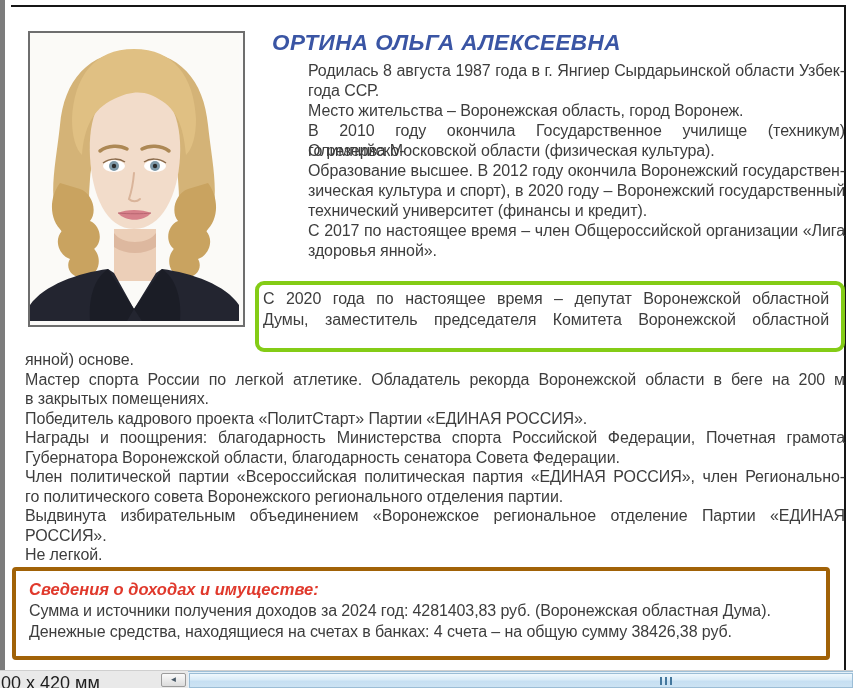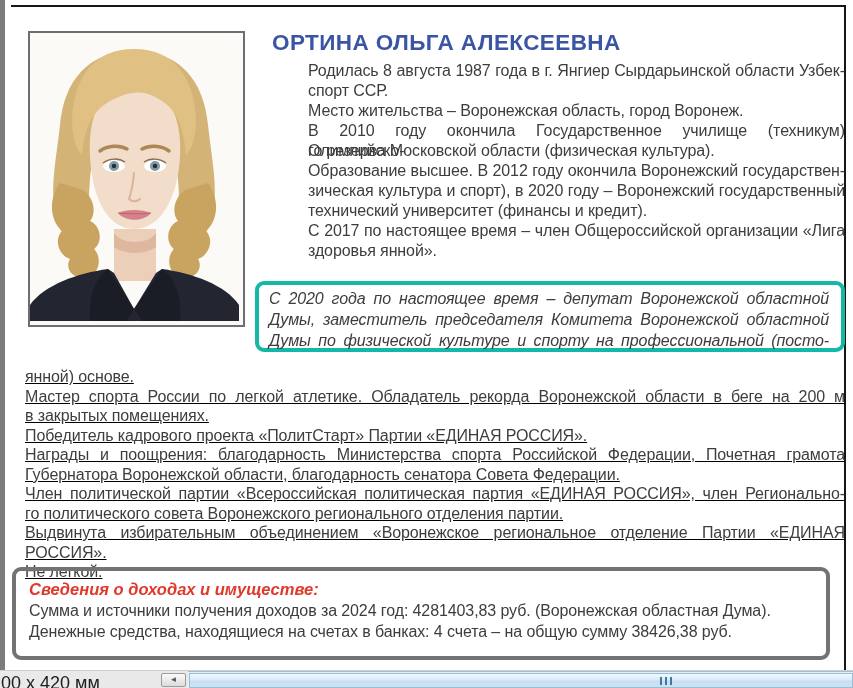--- a/index.html
+++ b/index.html
@@ -12,43 +12,43 @@
   .left-strip{position:absolute;left:0;top:0;width:5px;height:670px;background:#7c7c7c;}
   .page-border-top{position:absolute;left:11px;top:5px;width:835px;height:2px;background:#161616;}
   .page-border-right{position:absolute;left:844px;top:5px;width:2px;height:665px;background:#161616;}
 
   
   .photo{position:absolute;left:28px;top:31px;width:213px;height:292px;border:2px solid #6e6e6e;background:#fbfaf8;overflow:hidden;}
 
   
   .title{
     position:absolute;left:272px;top:30px;width:574px;
-    font-size:22.5px;font-weight:bold;letter-spacing:.4px;color:#3a55a4;
+    font-size:22.5px;font-weight:bold;letter-spacing:.4px;color:#3a55a4;font-style:italic;
   }
 
   
   .ln{font-size:16px;color:#3d3d3d;letter-spacing:-0.1px;white-space:nowrap;overflow:visible;}
   .j{text-align:justify;text-align-last:justify;white-space:normal;}
 
   .side-col{position:absolute;left:272px;top:61px;width:573px;}
   .side-col .ln{height:20px;line-height:20px;margin-left:36px;}
 
   .hl-box{
     position:absolute;left:255px;top:281px;width:590px;height:71px;
-    border:4px solid #14b8a6;border-radius:9px;box-sizing:border-box;
-    padding:3px 12px 0 10px;background:transparent;font-style:italic;
+    border:4px solid #84cc16;border-radius:9px;box-sizing:border-box;
+    padding:3px 12px 0 4px;background:transparent;
   }
   .hl-box .ln{height:21px;line-height:21px;}
 
-  .full-col{position:absolute;left:25px;top:367px;width:820px;text-decoration:underline;}
+  .full-col{position:absolute;left:25px;top:350px;width:820px;}
   .full-col .ln{height:19.5px;line-height:19.5px;}
 
   .income-box{
     position:absolute;left:12px;top:567px;width:818px;height:93px;
-    border:4px solid #737373;border-radius:9px;box-sizing:border-box;
+    border:4px solid #a16207;border-radius:4px;box-sizing:border-box;
     padding:7px 12px 18px 13px;
   }
   .income-box .ln{height:21px;line-height:21px;}
   .income-title{
     font-size:16.5px;font-weight:bold;font-style:italic;color:#e0392c;
     height:22px;line-height:22px;white-space:nowrap;
   }
 
   
   .bottom-sep{position:absolute;left:0;top:670px;width:853px;height:1px;background:#cfcfcf;}
@@ -126,35 +126,34 @@
              C162 240 196 252 209 272 L209 288 Z" fill="#232530"></path>
     <path d="M78 236 L104 276 L97 288 L60 288 C58 262 66 244 78 236 Z" fill="#1b1d26"></path>
     <path d="M132 236 L104 276 L112 288 L150 288 C152 262 144 244 132 236 Z" fill="#1b1d26"></path>
   </svg>
 </div>
 
 <div class="title">ОРТИНА ОЛЬГА АЛЕКСЕЕВНА</div>
 
 <div class="side-col">
   <div class="ln j">Родилась 8 августа 1987 года в г. Янгиер Сырдарьинской области Узбек-</div>
-  <div class="ln">спорт ССР.</div>
+  <div class="ln">года ССР.</div>
   <div class="ln">Место жительства – Воронежская область, город Воронеж.</div>
   <div class="ln j">В 2010 году окончила Государственное училище (техникум) Олимпийско-</div>
   <div class="ln">го резерва Московской области (физическая культура).</div>
   <div class="ln j">Образование высшее. В 2012 году окончила Воронежский государствен-</div>
   <div class="ln j">зическая культура и спорт), в 2020 году – Воронежский государственный</div>
   <div class="ln">технический университет (финансы и кредит).</div>
   <div class="ln j">С 2017 по настоящее время – член Общероссийской организации «Лига</div>
   <div class="ln">здоровья янной».</div>
 </div>
 
 <div class="hl-box">
   <div class="ln j">С 2020 года по настоящее время – депутат Воронежской областной</div>
   <div class="ln j">Думы, заместитель председателя Комитета Воронежской областной</div>
-  <div class="ln j">Думы по физической культуре и спорту на профессиональной (посто-</div>
 </div>
 
 <div class="full-col">
   <div class="ln">янной) основе.</div>
   <div class="ln j">Мастер спорта России по легкой атлетике. Обладатель рекорда Воронежской области в беге на 200 м</div>
   <div class="ln">в закрытых помещениях.</div>
   <div class="ln">Победитель кадрового проекта «ПолитСтарт» Партии «ЕДИНАЯ РОССИЯ».</div>
   <div class="ln j">Награды и поощрения: благодарность Министерства спорта Российской Федерации, Почетная грамота</div>
   <div class="ln">Губернатора Воронежской области, благодарность сенатора Совета Федерации.</div>
   <div class="ln j">Член политической партии «Всероссийская политическая партия «ЕДИНАЯ РОССИЯ», член Регионально-</div>

